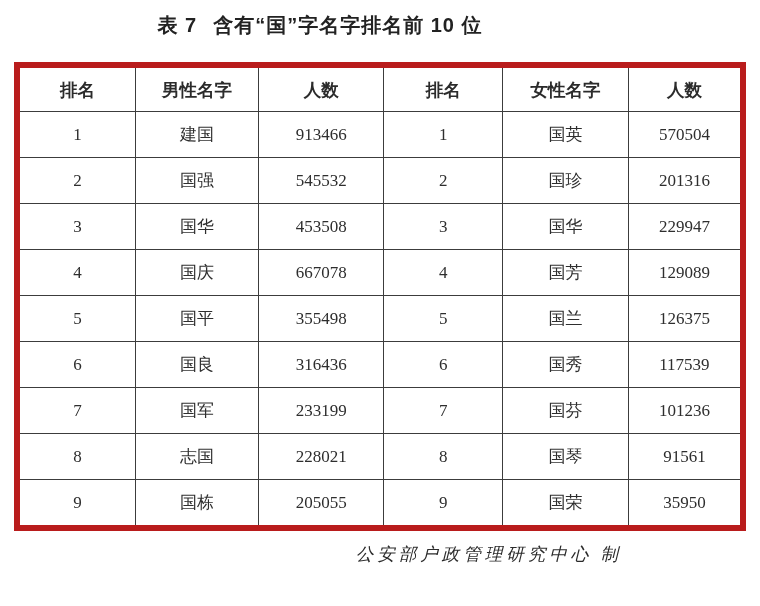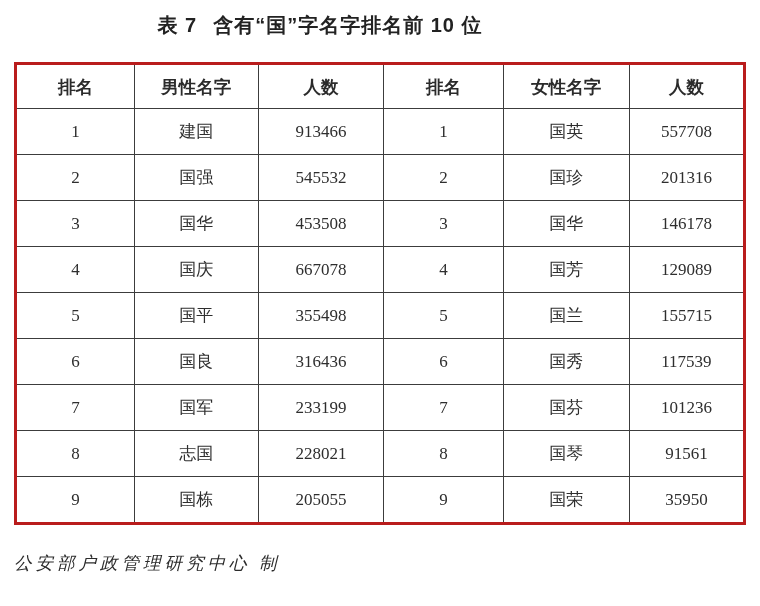--- a/index.html
+++ b/index.html
@@ -24,21 +24,21 @@
     font-size: 20px;
     letter-spacing: 1px;
     margin: 6px 0 11px 0;
     color: #222222;
   }
   .title .tnum { margin-right: 16px; }
   table.ranking {
     width: 732px;
     border-collapse: collapse;
     table-layout: fixed;
-    border: 3px solid #b91c1c;
+    border: 6px solid #b91c1c;
     margin-top: 23px;
   }
   table.ranking th,
   table.ranking td {
     border: 1.6px solid #3c3c3c;
     text-align: center;
     vertical-align: middle;
     padding: 0;
     overflow: hidden;
     white-space: nowrap;
@@ -54,22 +54,22 @@
     font-size: 17px;
     color: #2e2e2e;
   }
   col.c1 { width: 16.3%; }
   col.c2 { width: 17.0%; }
   col.c3 { width: 17.2%; }
   col.c4 { width: 16.4%; }
   col.c5 { width: 17.3%; }
   col.c6 { width: 15.8%; }
   .footer {
-    text-align: left;
-    margin-top: 26px;
+    text-align: right;
+    margin-top: 11px;
     padding-right: 4px;
     font-size: 17.5px;
     font-style: italic;
     letter-spacing: 4px;
     color: #2b2b2b;
   }
 </style>
 </head>
 <body>
 
@@ -98,53 +98,53 @@
         <th>人数</th>
       </tr>
     </thead>
     <tbody>
       <tr>
         <td>1</td>
         <td>建国</td>
         <td>913466</td>
         <td>1</td>
         <td>国英</td>
-        <td>557708</td>
+        <td>570504</td>
       </tr>
       <tr>
         <td>2</td>
         <td>国强</td>
         <td>545532</td>
         <td>2</td>
         <td>国珍</td>
         <td>201316</td>
       </tr>
       <tr>
         <td>3</td>
         <td>国华</td>
         <td>453508</td>
         <td>3</td>
         <td>国华</td>
-        <td>146178</td>
+        <td>229947</td>
       </tr>
       <tr>
         <td>4</td>
         <td>国庆</td>
         <td>667078</td>
         <td>4</td>
         <td>国芳</td>
         <td>129089</td>
       </tr>
       <tr>
         <td>5</td>
         <td>国平</td>
         <td>355498</td>
         <td>5</td>
         <td>国兰</td>
-        <td>155715</td>
+        <td>126375</td>
       </tr>
       <tr>
         <td>6</td>
         <td>国良</td>
         <td>316436</td>
         <td>6</td>
         <td>国秀</td>
         <td>117539</td>
       </tr>
       <tr>

